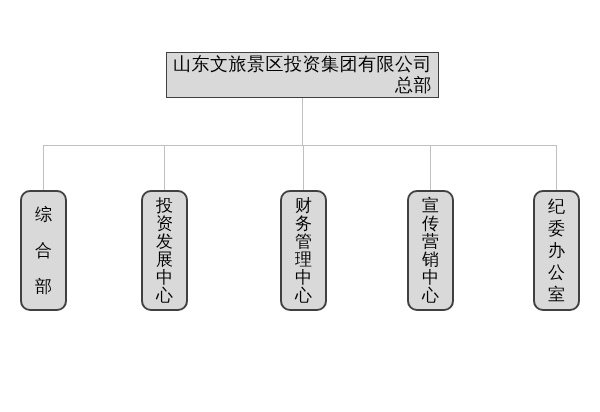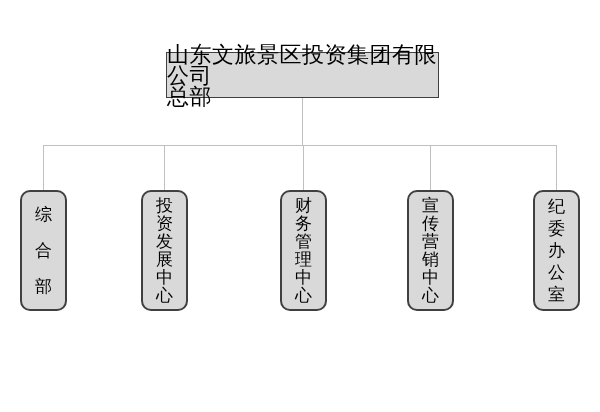--- a/index.html
+++ b/index.html
@@ -26,22 +26,22 @@
   .root-node {
     left: 166px;
     top: 52px;
     width: 273px;
     height: 46px;
     border-width: 1.5px;
     border-radius: 0;
     display: flex;
     align-items: center;
     justify-content: center;
-    text-align: left;
-    font-size: 22px;
+    text-align: right;
+    font-size: 18px;
     line-height: 21px;
     white-space: pre-line;
     letter-spacing: 0.5px;
   }
   .dept-node {
     top: 190px;
     width: 47px;
     height: 121px;
     border-radius: 10px;
     display: flex;

